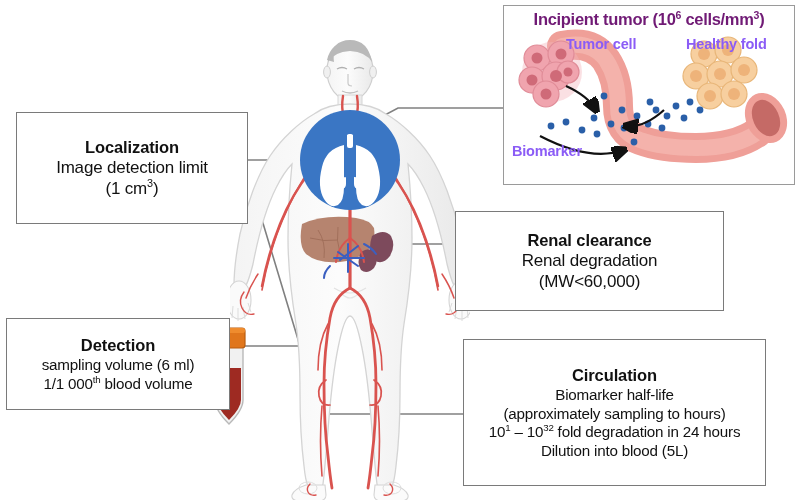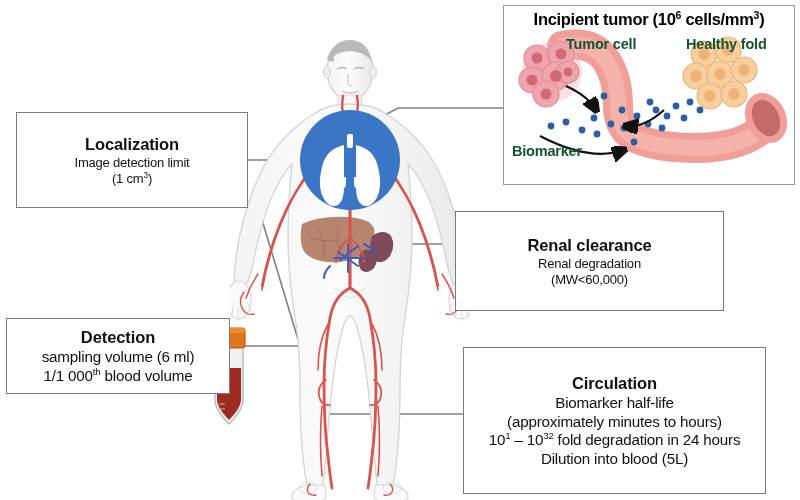--- a/index.html
+++ b/index.html
@@ -42,59 +42,59 @@
     color: #111111;
     line-height: 1.22;
   }
   .callout .ttl {
     font-weight: bold;
     font-size: 16.5px;
     letter-spacing: -0.1px;
     margin-bottom: 1px;
   }
   .callout .ln {
-    font-size: 13px;
+    font-size: 17px;
     white-space: nowrap;
     letter-spacing: -0.2px;
   }
   .callout .ln.wrap { white-space: normal; }
   sup { font-size: 0.64em; vertical-align: super; line-height: 0; }
 
-  #box-localization { left: 16px;  top: 112px; width: 232px; height: 96px; }
-  #box-detection    { left: 6px;   top: 318px; width: 224px; height: 76px; }
+  #box-localization { left: 16px;  top: 112px; width: 232px; height: 112px; }
+  #box-detection    { left: 6px;   top: 318px; width: 224px; height: 92px; }
   #box-renal        { left: 455px; top: 211px; width: 269px; height: 100px; }
-  #box-circulation  { left: 463px; top: 347px; width: 303px; height: 147px; }
+  #box-circulation  { left: 463px; top: 339px; width: 303px; height: 147px; }
 
   #box-circulation .ln { font-size: 15.2px; }
   #box-detection .ln { font-size: 15.2px; }
 
   
   #inset {
     position: absolute;
     left: 503px; top: 5px;
     width: 292px; height: 180px;
     background: #ffffff;
     border: 1.6px solid #9a9a9a;
     box-sizing: border-box;
     overflow: hidden;
   }
   #inset .inset-title {
     position: absolute;
     left: 0; right: 0; top: 4px;
     text-align: center;
     font-weight: bold;
     font-size: 16.5px;
-    color: #000000;
+    color: #701a75;
     letter-spacing: -0.3px;
   }
   #inset .lbl {
     position: absolute;
     font-weight: bold;
     font-size: 14.5px;
-    color: #14532d;
+    color: #8b5cf6;
     white-space: nowrap;
     letter-spacing: -0.2px;
   }
   #lbl-tumor   { left: 62px;  top: 30px; }
   #lbl-healthy { left: 182px; top: 30px; }
   #lbl-biomk   { left: 8px;   top: 137px; }
   #inset svg.scene { position: absolute; left: 0; top: 0; width: 292px; height: 180px; }
 
   
   #tube { position: absolute; left: 207px; top: 324px; width: 44px; height: 102px; }
@@ -301,21 +301,21 @@
 
   <div class="callout" id="box-renal">
     <div class="ttl">Renal clearance</div>
     <div class="ln">Renal degradation</div>
     <div class="ln">(MW&lt;60,000)</div>
   </div>
 
   <div class="callout" id="box-circulation">
     <div class="ttl">Circulation</div>
     <div class="ln">Biomarker half-life</div>
-    <div class="ln">(approximately minutes to hours)</div>
+    <div class="ln">(approximately sampling to hours)</div>
     <div class="ln wrap">10<sup>1</sup> – 10<sup>32</sup> fold degradation in 24 hours</div>
     <div class="ln">Dilution into blood (5L)</div>
   </div>
 
   <div id="inset">
     <div class="inset-title">Incipient tumor (10<sup>6</sup> cells/mm<sup>3</sup>)</div>
 
     <svg class="scene" viewBox="0 0 292 180" xmlns="http://www.w3.org/2000/svg">
 
       <g>

